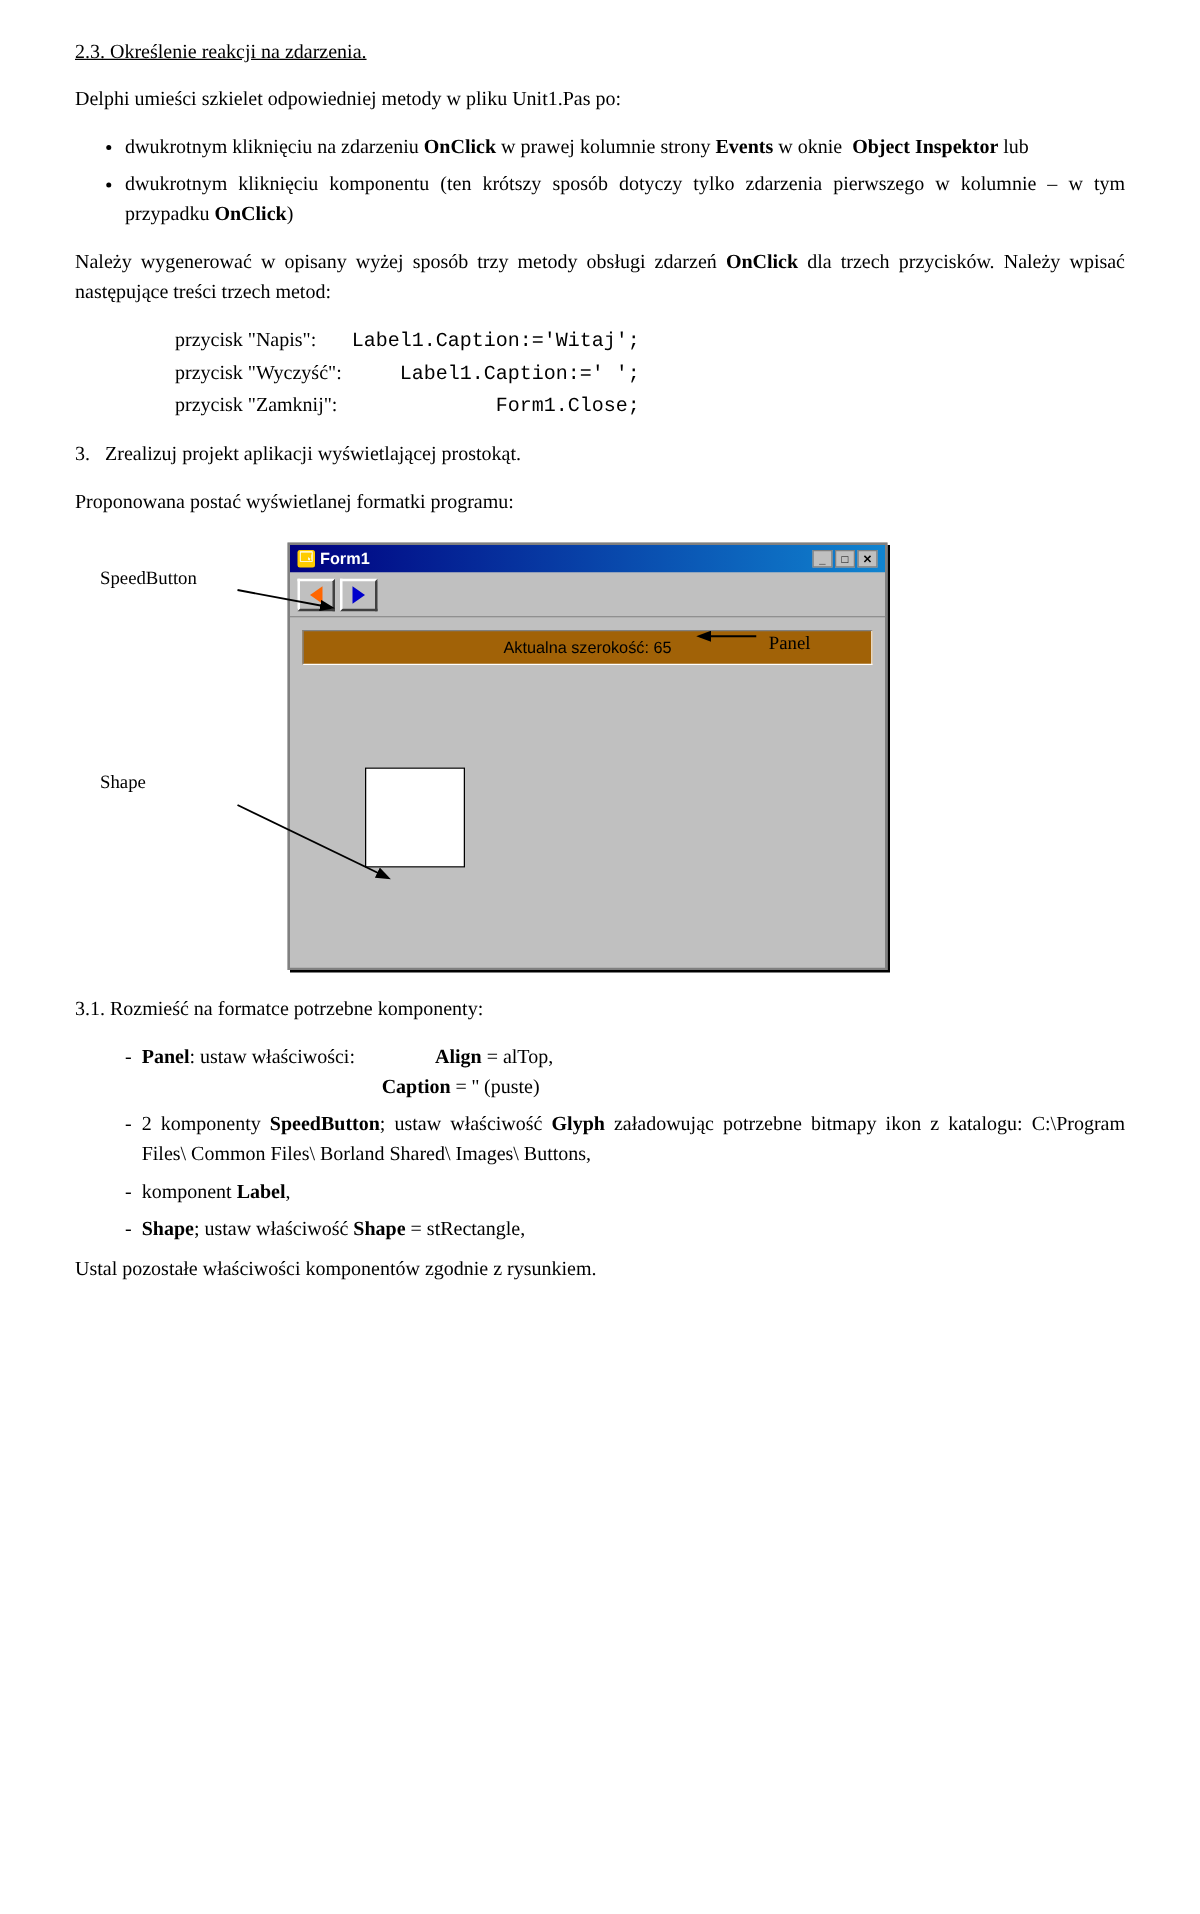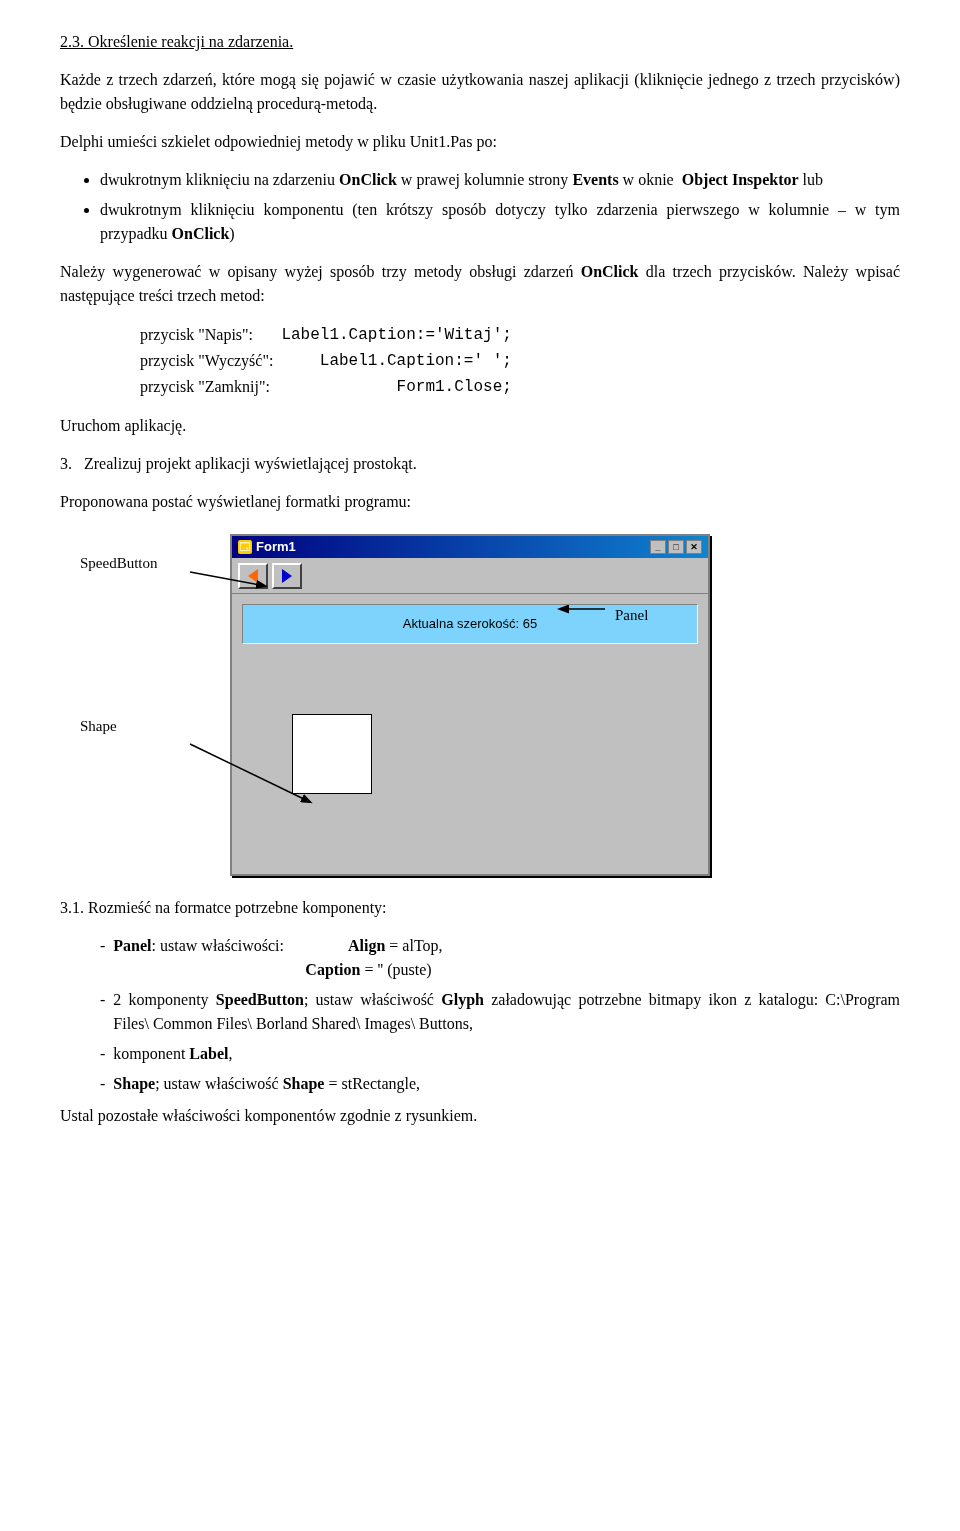--- a/index.html
+++ b/index.html
@@ -159,27 +159,27 @@
       border-bottom: 7px solid transparent;
       border-left: 10px solid #0000cc;
     }
     .form-body {
       background: #c0c0c0;
       padding: 10px;
       min-height: 280px;
       position: relative;
     }
     .form-panel {
-      background: #7dd3fc;
+      background: #a16207;
       border-top: 1px solid #808080;
       border-left: 1px solid #808080;
       border-right: 1px solid #ffffff;
       border-bottom: 1px solid #ffffff;
       width: 100%;
-      height: 40px;
+      height: 28px;
       display: flex;
       align-items: center;
       justify-content: center;
       font-size: 13px;
       font-family: "Tahoma", Arial, sans-serif;
       color: #000;
       margin-bottom: 10px;
     }
     .form-shape-rect {
       width: 80px;
@@ -209,21 +209,20 @@
       pointer-events: none;
     }
   </style>
 </head>
 <body>
 
 <div>
 
   <p class="section-heading paragraph">2.3. Określenie reakcji na zdarzenia.</p>
 
-  <p class="paragraph">Każde z trzech zdarzeń, które mogą się pojawić w czasie użytkowania naszej aplikacji (kliknięcie jednego z trzech przycisków) będzie obsługiwane oddzielną procedurą-metodą.</p>
 
   <p class="paragraph">Delphi umieści szkielet odpowiedniej metody w pliku Unit1.Pas po:</p>
 
   <ul class="bullet-list">
     <li>
       dwukrotnym kliknięciu na zdarzeniu <strong>OnClick</strong> w prawej kolumnie strony <strong>Events</strong> w oknie &nbsp;<strong>Object Inspektor</strong> lub
     </li>
     <li>
       dwukrotnym kliknięciu komponentu (ten krótszy sposób dotyczy tylko zdarzenia pierwszego w kolumnie – w tym przypadku <strong>OnClick</strong>)
     </li>
@@ -245,21 +244,20 @@
         <td class="code-block">Label1.Caption:=' ';</td>
       </tr>
       <tr>
         <td>przycisk "Zamknij":</td>
         <td class="code-block">Form1.Close;</td>
       </tr>
     </tbody>
       </table>
   </div>
 
-  <p class="paragraph">Uruchom aplikację.</p>
 
 
   <p class="paragraph">3. &nbsp; Zrealizuj projekt aplikacji wyświetlającej prostokąt.</p>
 
 
   <p class="paragraph">Proponowana postać wyświetlanej formatki programu:</p>
 
   <div class="form-preview-wrapper" style="position:relative; margin-left: 20px;">
 
     <div class="form-preview-labels">

